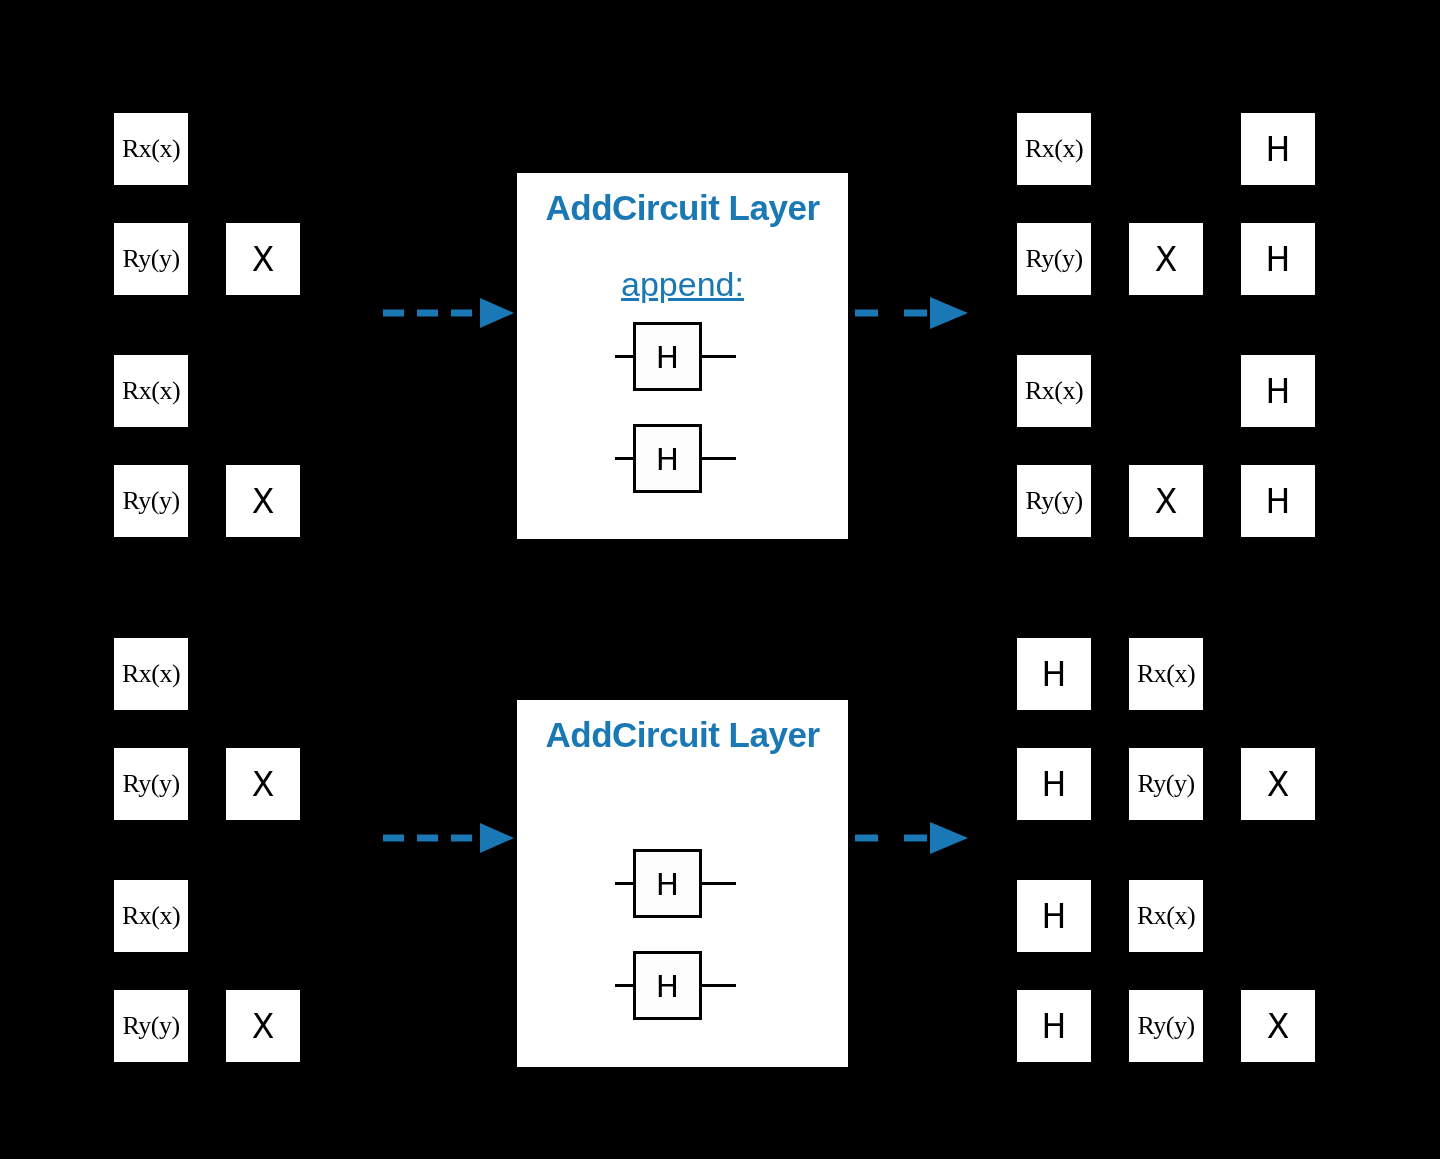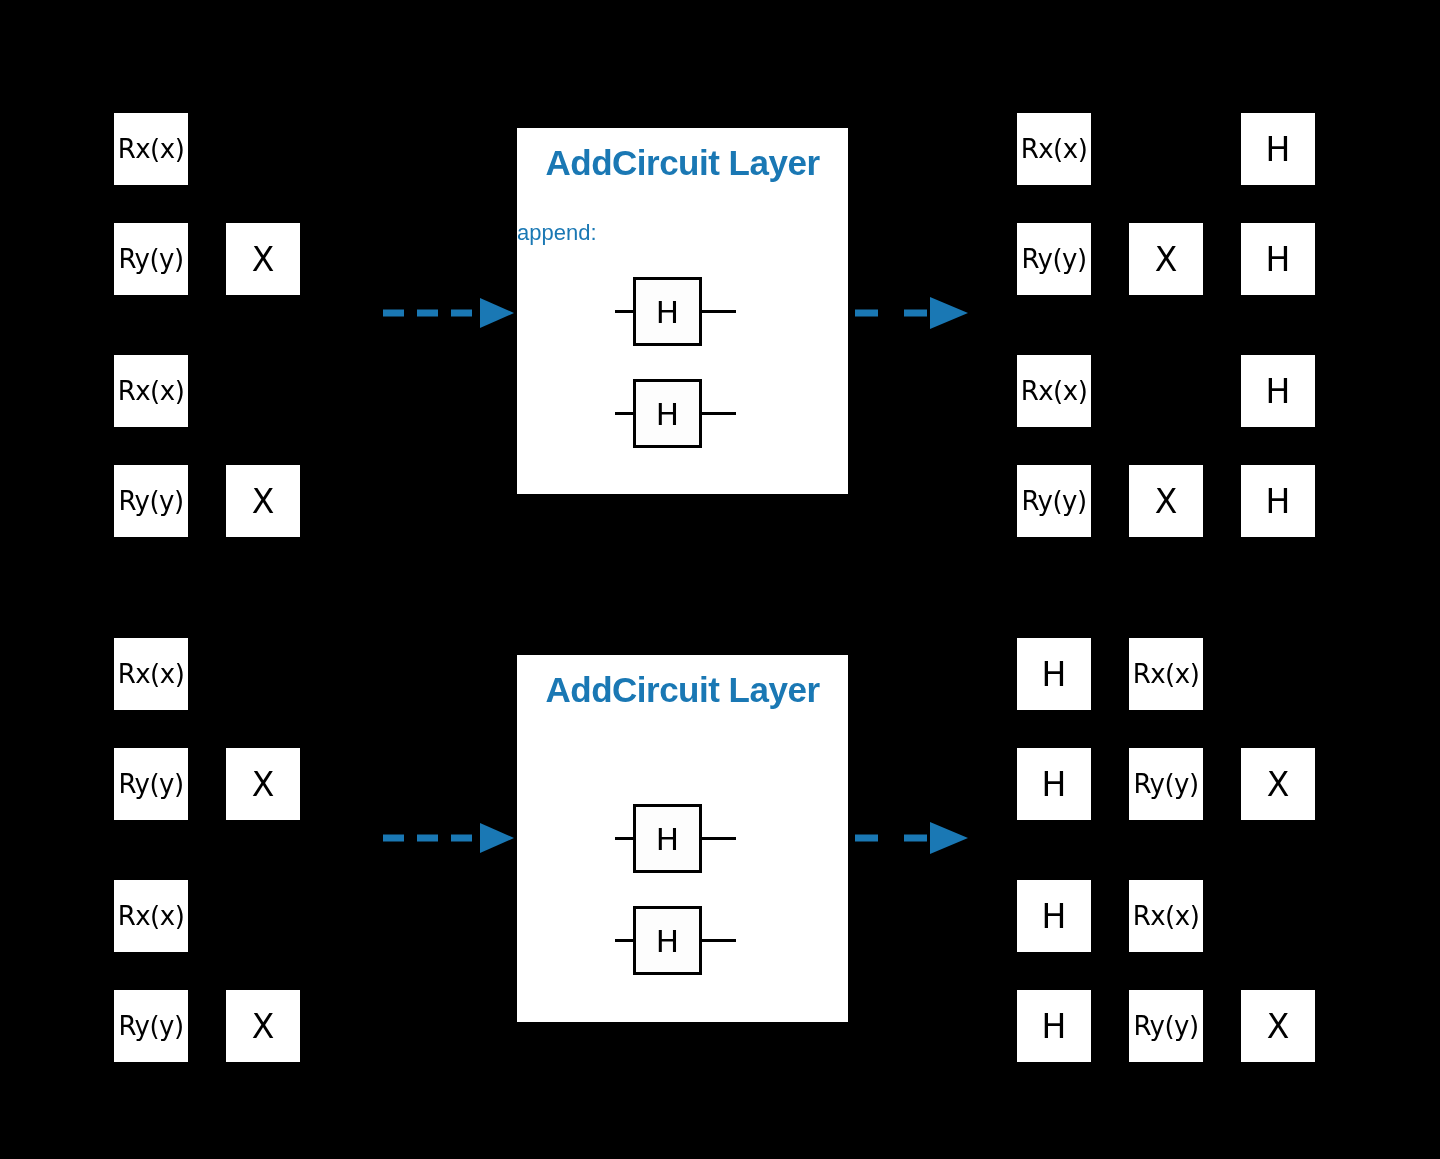--- a/index.html
+++ b/index.html
@@ -25,42 +25,44 @@
   .gate {
     position: absolute;
     width: 74px; height: 72px;
     background: var(--gate-bg);
     color: var(--gate-fg);
     display: flex; align-items: center; justify-content: center;
     font-family: "DejaVu Sans", sans-serif;
     font-size: 33px;
     line-height: 1;
   }
-  .gate.rot { font-size: 26px; letter-spacing: -0.5px; }
+  .gate.rot { font-size: 26px; letter-spacing: -0.5px; font-family: Liberation Serif, serif; }
   
   .panel {
     position: absolute;
     left: 517px; width: 331px; height: 366px;
     background: #ffffff;
+    margin-top: 45px;
   }
   .panel-title {
     position: absolute;
     left: 0; right: 0; top: 15px;
     text-align: center;
     color: var(--accent);
     font-weight: bold;
     font-size: 35px;
     letter-spacing: -0.5px;
   }
   .panel-mode {
     position: absolute;
     left: 0; right: 0; top: 92px;
-    text-align: left;
+    text-align: center;
     color: var(--accent);
-    font-size: 22px;
+    font-size: 34px;
+    text-decoration: underline;
   }
   .hgate {
     position: absolute;
     left: 98px; width: 121px; height: 69px;
   }
   .hgate .wire {
     position: absolute;
     left: 0; right: 0; top: 33px; height: 3px;
     background: #000;
   }

